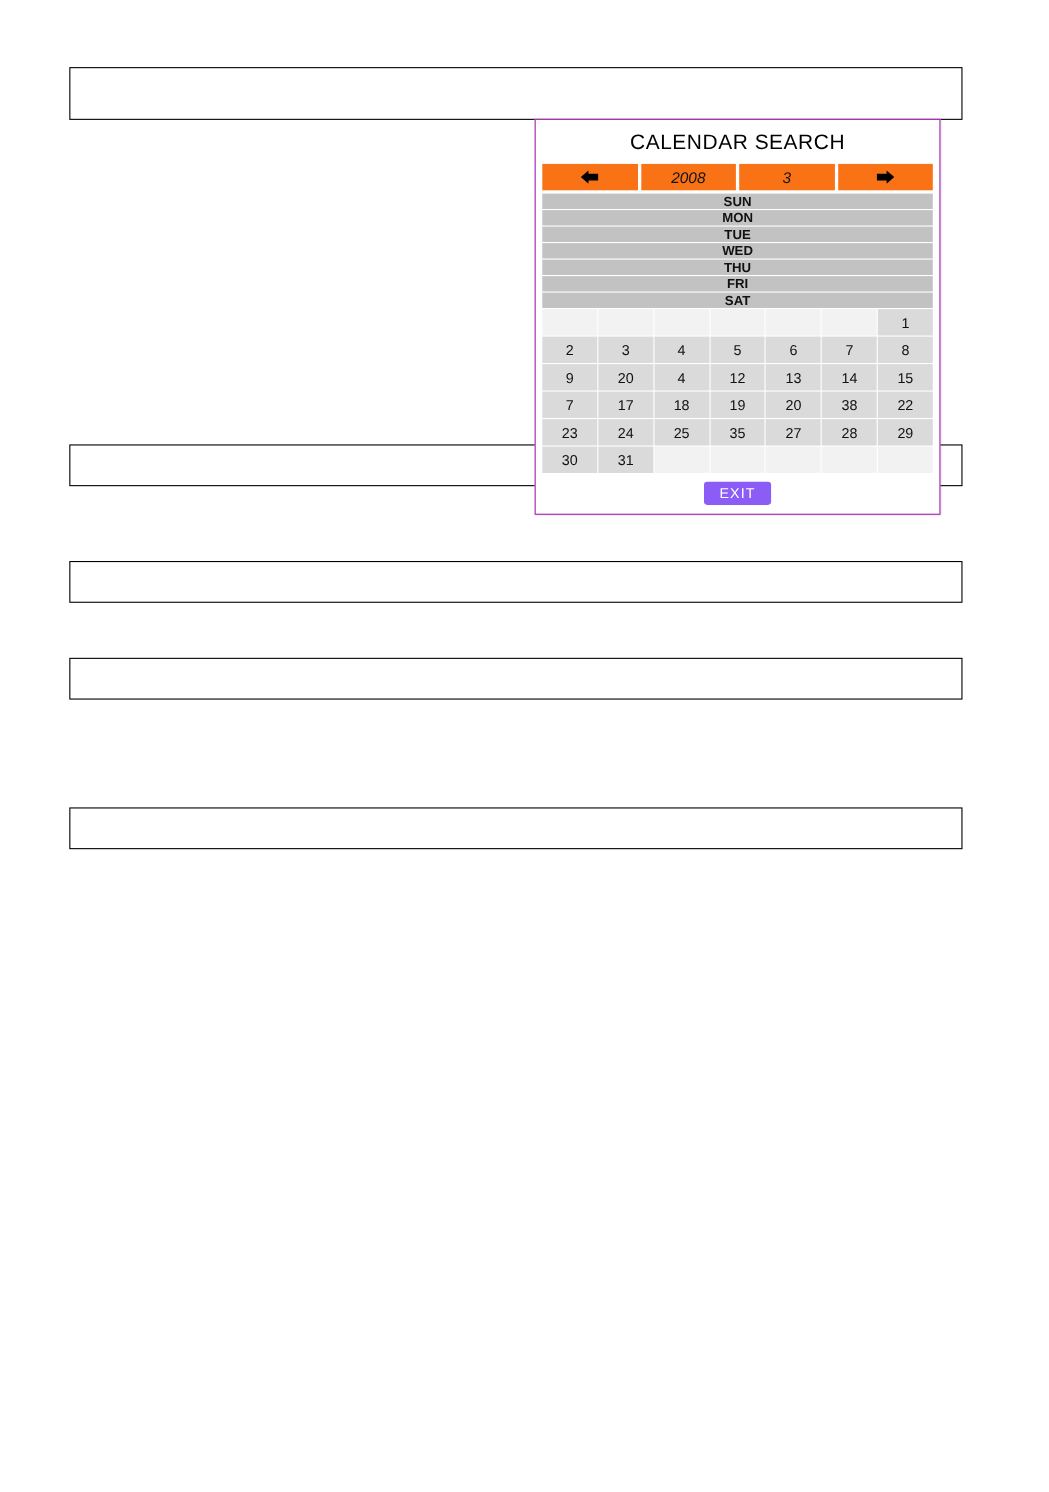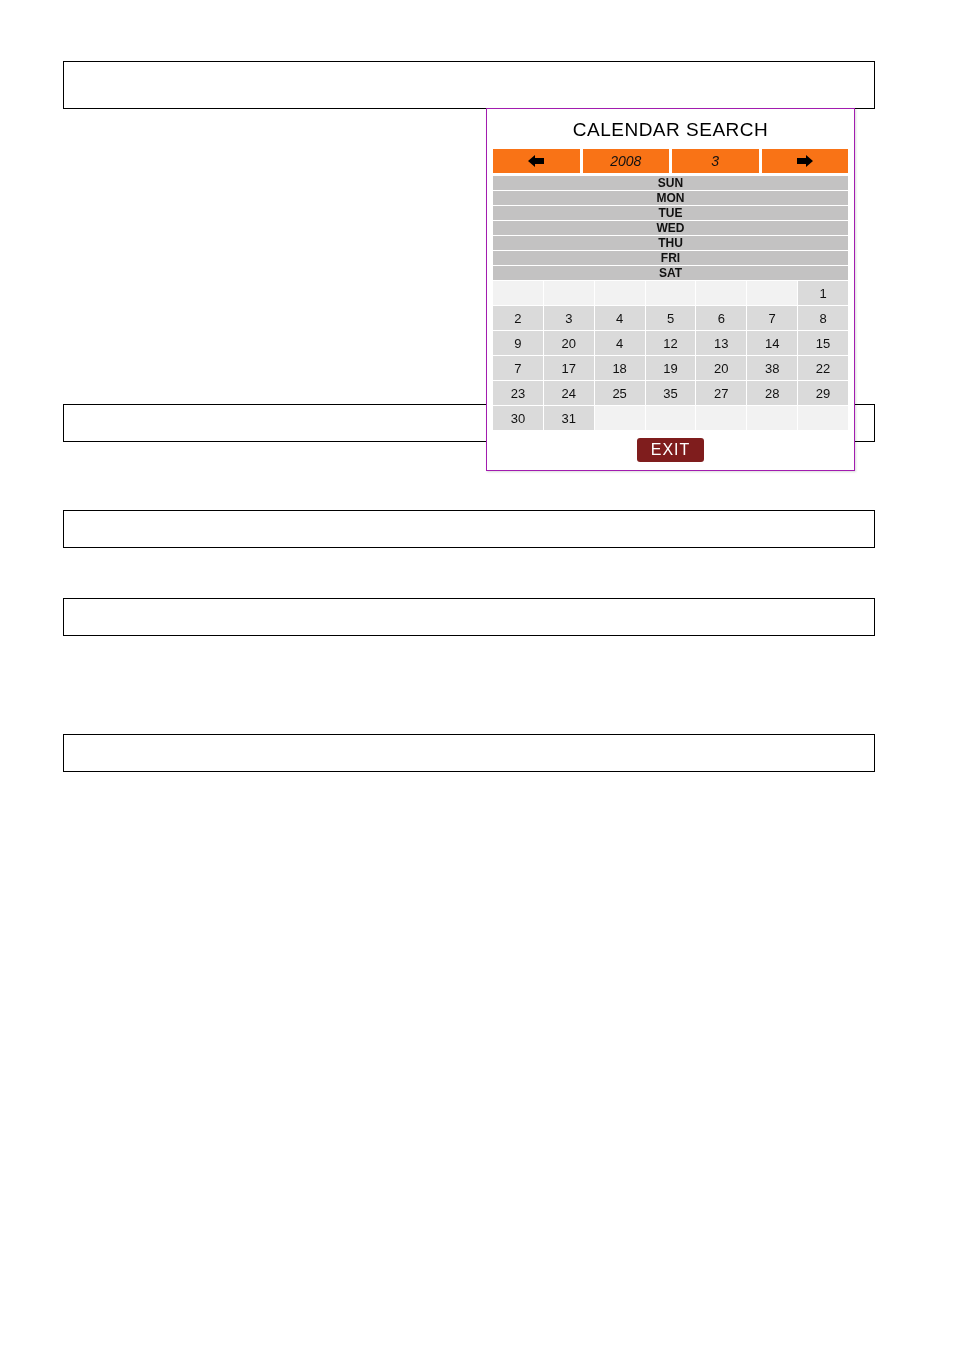--- a/index.html
+++ b/index.html
@@ -89,23 +89,23 @@
       font-size: 13px;
       color: #111;
     }
     .day-cell.empty { background: #f2f2f2; }
     .exit-row {
       display: flex;
       justify-content: center;
       padding: 6px 0 2px 0;
     }
     .exit-btn {
-      background: #7f1d1d;
+      background: #8b5cf6;
       color: #fff;
-      font-size: 16px;
+      font-size: 13px;
       letter-spacing: 1px;
       padding: 3px 14px;
       border-radius: 3px;
       border: none;
     }
   </style>
 </head>
 <body>
 
 <div class="box box-top"></div>

